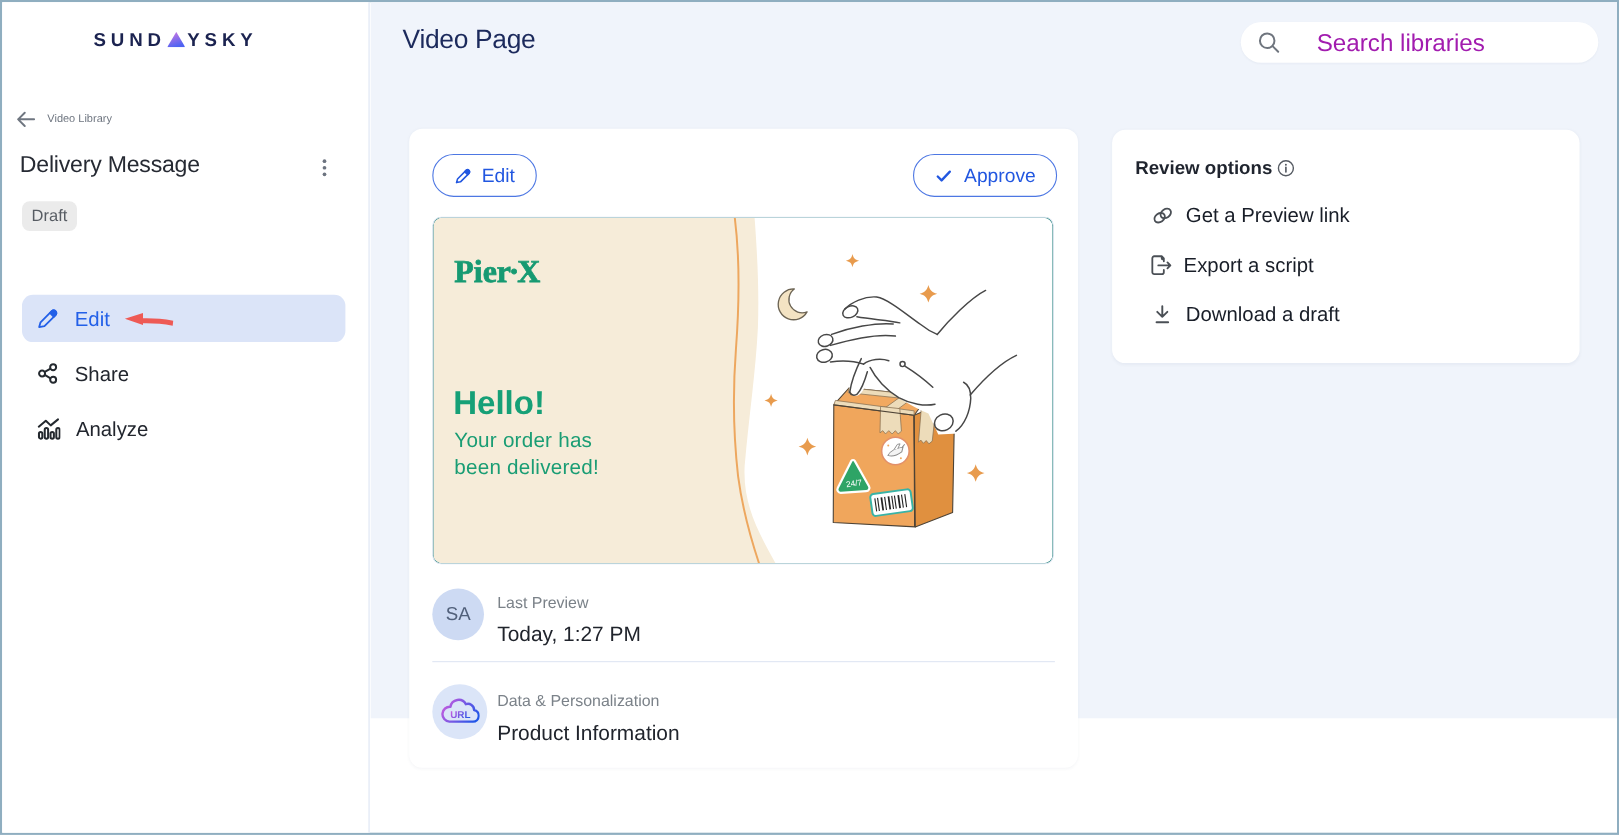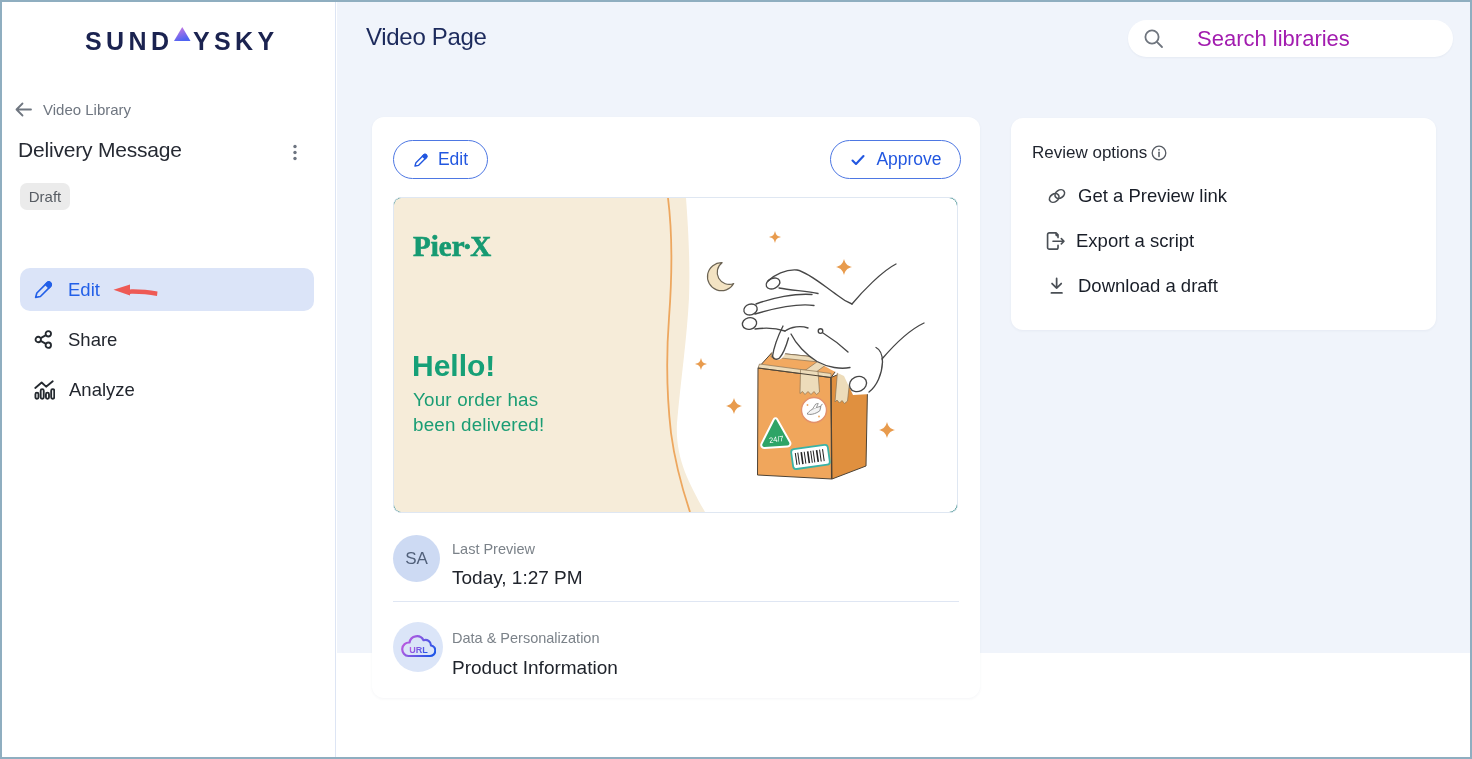--- a/index.html
+++ b/index.html
@@ -3,22 +3,22 @@
 <meta charset="utf-8">
 <style>
 *{margin:0;padding:0;box-sizing:border-box}
 html,body{width:1472px;height:759px;overflow:hidden}
 body{font-family:"Liberation Sans",sans-serif;background:#fff;position:relative}
 #page{position:absolute;inset:0;border:2px solid #8faec0}
 .abs{position:absolute}
 
 #sidebar{position:absolute;left:0;top:0;width:334px;height:755px;background:#fff;border-right:1px solid #dde5f4}
 #main{position:absolute;left:335px;top:0;width:1133px;height:651px;background:#f0f4fb}
-#logo{left:83px;top:25px;display:flex;align-items:flex-start;font-weight:700;font-size:25px;color:#1b2350;letter-spacing:4.4px}
-.backrow{left:13px;top:99px;display:flex;align-items:center;color:#6f7680;font-size:15px}
+#logo{left:83px;top:25px;display:flex;align-items:flex-end;font-weight:700;font-size:17px;color:#1b2350;letter-spacing:4.4px}
+.backrow{left:13px;top:99px;display:flex;align-items:center;color:#6f7680;font-size:10px}
 #vtitle{left:16px;top:136px;font-size:21px;font-weight:400;color:#262a33;letter-spacing:-0.2px}
 #kebab{left:287px;top:141px}
 #draft{left:18px;top:181px;width:50px;height:27px;background:#ebebeb;border-radius:7px;color:#575c63;font-size:15px;display:flex;align-items:center;justify-content:center}
 .nav{left:18px;width:294px;height:43px;display:flex;align-items:center;border-radius:10px;font-size:18.5px;color:#22262e}
 .nav svg{margin-left:13px}
 .nav span{margin-left:14px}
 #nav-edit{top:266px;background:#dbe4f8;color:#2360e8}
 #nav-share{top:316px}
 #nav-analyze{top:366px}
 
@@ -32,21 +32,21 @@
 #btn-edit{left:21px;width:95px}
 #btn-approve{right:19px;width:131px}
 .btn svg{margin-right:9px}
 #thumb{left:21px;top:80px;width:565px;height:316px;border-radius:8px;border:1px solid #dfe7f2;overflow:hidden;background:#0f766e}
 #avatar-sa{left:21px;top:418px;width:47px;height:47px;border-radius:50%;background:#cddaf3;color:#51607a;font-size:17px;display:flex;align-items:center;justify-content:center}
 .lbl{color:#7b8289;font-size:14.5px}
 .val{color:#20242c;font-size:19px}
 #divider{left:21px;top:484px;width:566px;height:1px;background:#dfe6f3}
 #avatar-url{left:21px;top:505px;width:50px;height:50px;border-radius:50%;background:#dbe5f8;display:flex;align-items:center;justify-content:center}
 
-#ro-title{left:21px;top:25px;font-size:17px;font-weight:400;color:#1f242e;display:flex;align-items:center}
+#ro-title{left:21px;top:25px;font-size:17px;font-weight:700;color:#1f242e;display:flex;align-items:center}
 .ro-item{position:absolute;left:35px;display:flex;align-items:center;color:#191e28;font-size:18.5px}
 .ro-item svg{margin-right:10px}
 </style>
 </head>
 <body>
 <div id="page">
 <div id="sidebar">
   <div id="logo" class="abs">
         <span>SUND</span>
         <svg width="16.5" height="14" viewBox="0 0 19 17" preserveAspectRatio="none" style="margin:0 2px 4px 1px">

